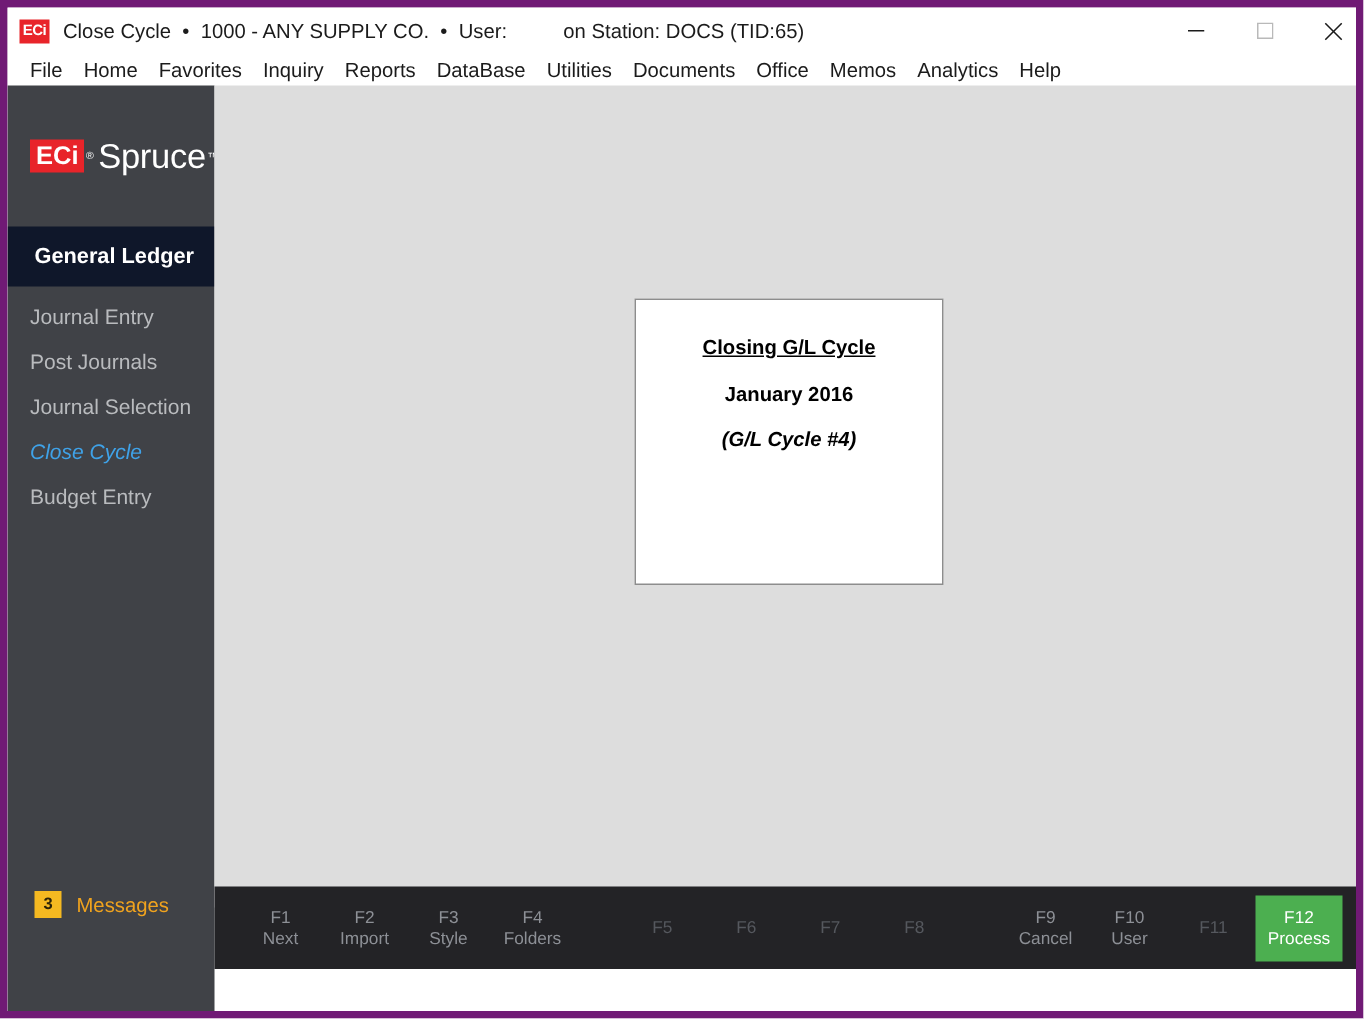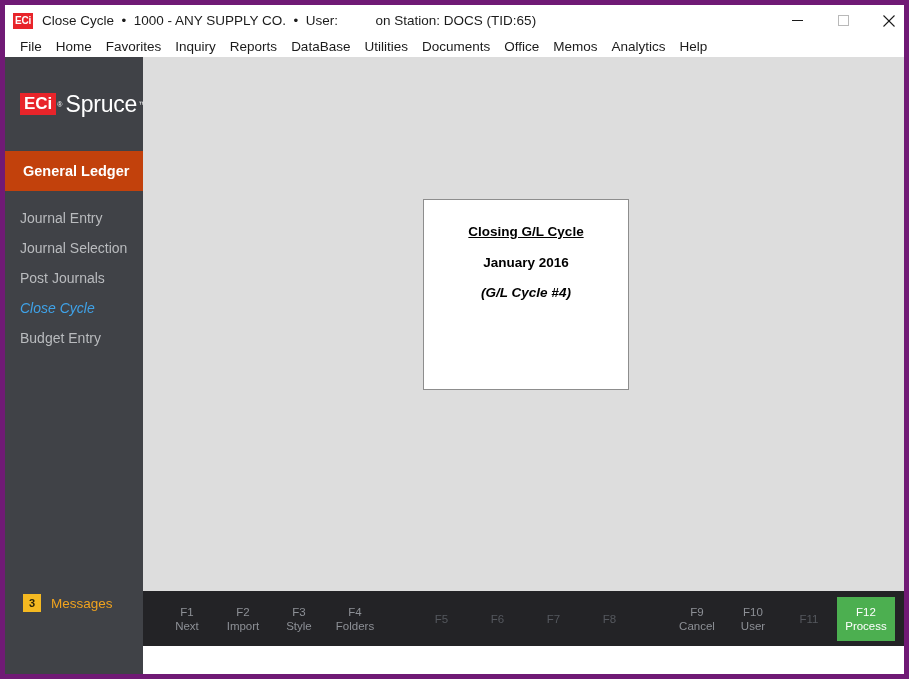--- a/index.html
+++ b/index.html
@@ -141,36 +141,36 @@
     line-height: 1;
   }
   .logo-tm {
     color: #ffffff;
     font-size: 8px;
     vertical-align: super;
     margin-left: 1px;
   }
   .module-header {
     height: 40px;
-    background: #c2410c;
+    background: #0f172a;
     color: #ffffff;
     font-size: 14.5px;
     font-weight: bold;
     display: flex;
     align-items: center;
     padding-left: 18px;
     box-sizing: border-box;
   }
   .nav-list {
     padding-top: 12px;
   }
   .nav-item {
     height: 30px;
     display: flex;
-    align-items: center;
+    align-items: flex-start;
     padding-left: 15px;
     box-sizing: border-box;
     color: #b9bbbe;
     font-size: 14px;
     cursor: default;
   }
   .nav-item.active { color: #3fa2e8; font-style: italic; }
 
   .messages-row {
     position: absolute;
@@ -347,24 +347,24 @@
       </div>
     </div>
 
     <div class="module-header">General Ledger</div>
 
     <div class="nav-list">
       <div class="nav-item">
           <span>Journal Entry</span>
         </div>
       <div class="nav-item">
-          <span>Journal Selection</span>
+          <span>Post Journals</span>
         </div>
       <div class="nav-item">
-          <span>Post Journals</span>
+          <span>Journal Selection</span>
         </div>
       <div class="nav-item active">
           <span>Close Cycle</span>
         </div>
       <div class="nav-item">
           <span>Budget Entry</span>
         </div>
     </div>
 
     <div class="messages-row">

